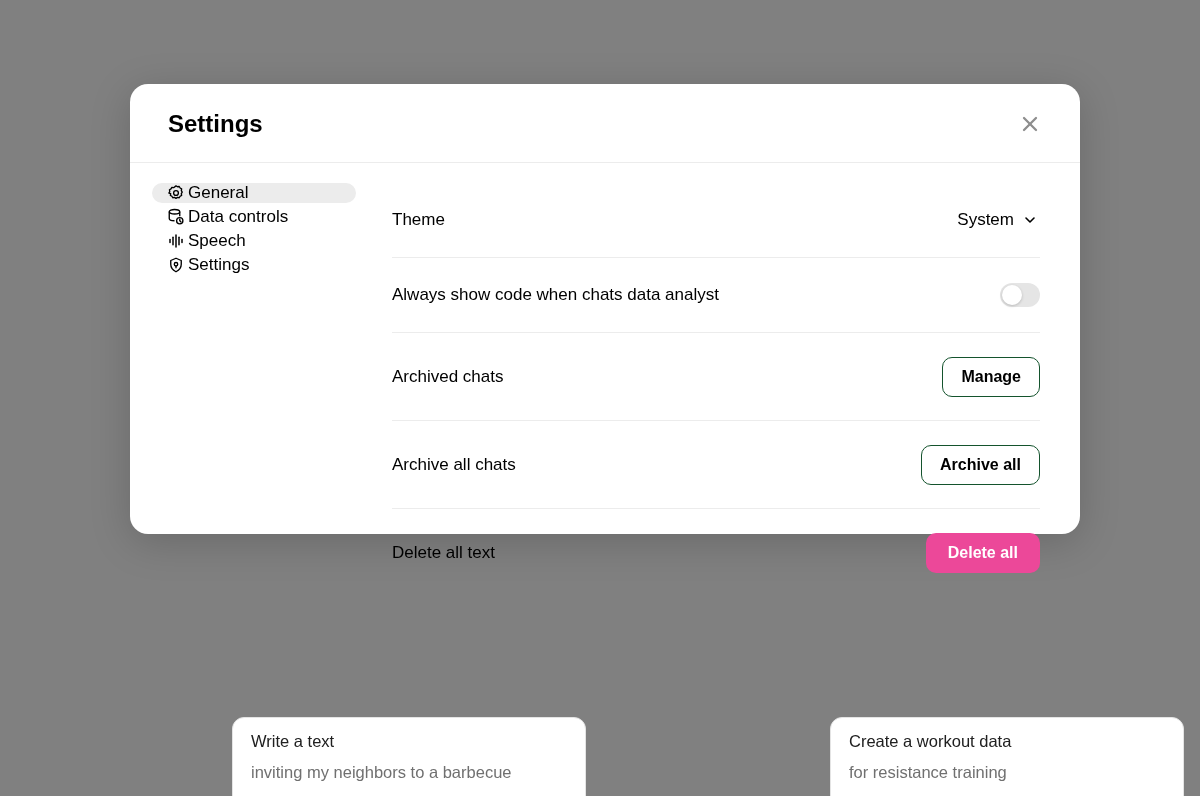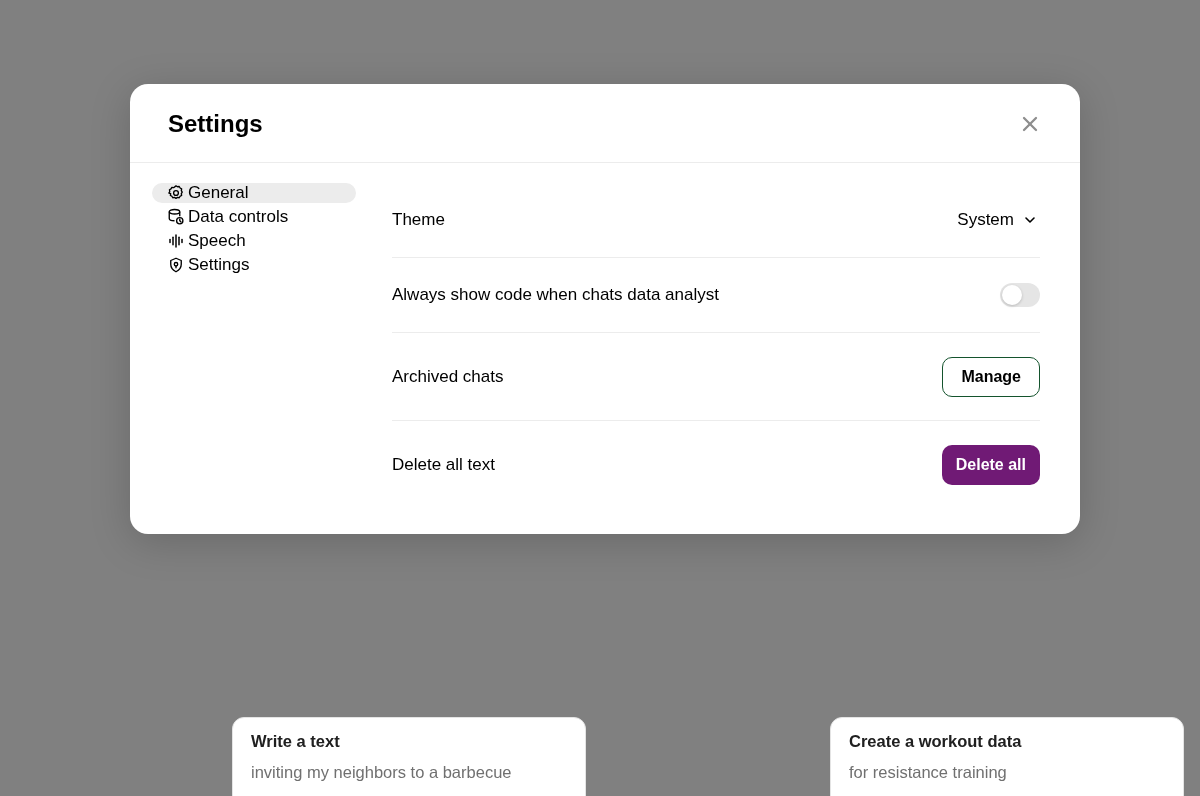--- a/index.html
+++ b/index.html
@@ -133,44 +133,44 @@
       padding: 10px 18px;
       border: 1px solid #14532d;
       background: #fff;
       border-radius: 10px;
       font-size: 16px;
       font-weight: 600;
       cursor: pointer;
       color: #000;
     }
     .btn-danger {
-      background: #701a75;
+      background: #ec4899;
       color: #fff;
       border: none;
-      padding: 11px 14px;
+      padding: 11px 22px;
     }
     .bg-card {
       position: absolute;
       background: #fff;
       border: 1px solid #e4e4e4;
       border-radius: 12px;
       padding: 14px 18px 40px 18px;
       width: 354px;
     }
     .bg-card-1 {
       left: 232px;
       top: 717px;
     }
     .bg-card-2 {
       left: 830px;
       top: 717px;
     }
     .bg-card-title {
       font-size: 16.5px;
-      font-weight: 700;
+      font-weight: 400;
       color: #202020;
       margin-bottom: 4px;
     }
     .bg-card-sub {
       font-size: 16.5px;
       color: #707070;
       margin-top: 12px;
     }
   </style>
 </head>
@@ -268,20 +268,24 @@
         <div class="toggle">
           <div class="toggle-knob"></div>
         </div>
       </div>
 
       <div class="row" style="min-height:88px">
         <div class="row-label">Archived chats</div>
         <button class="btn">Manage</button>
       </div>
 
+      <div class="row" style="min-height:88px">
+        <div class="row-label">Archive all chats</div>
+        <button class="btn">Archive all</button>
+      </div>
 
       <div class="row" style="min-height:88px">
         <div class="row-label">Delete all text</div>
         <button class="btn btn-danger">Delete all</button>
       </div>
 
     </div>
   </div>
 </div>
 

